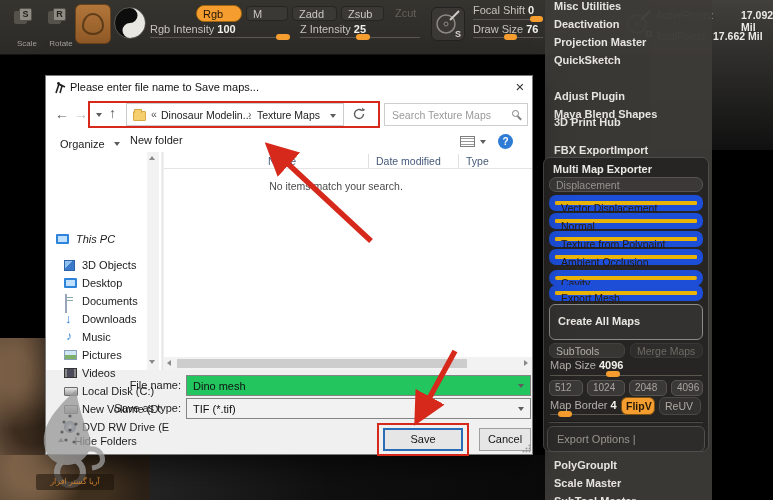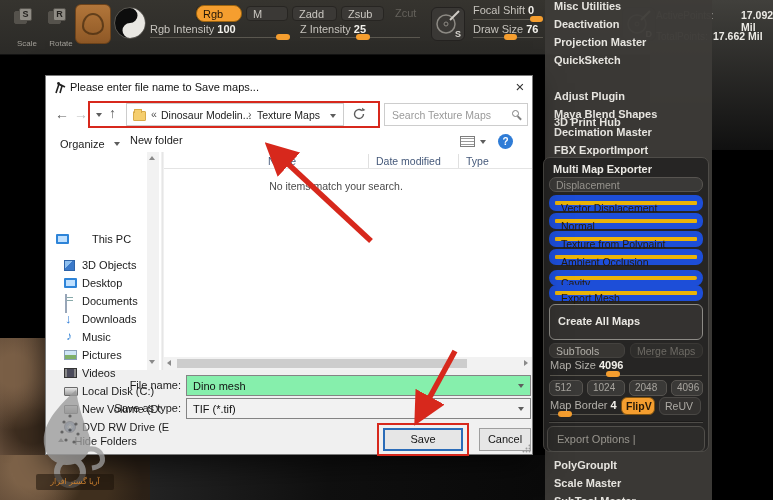--- a/index.html
+++ b/index.html
@@ -60,21 +60,21 @@
   .placeholder { font-size:10.5px; color:#9a9a9a; }
   .folder-ico { width:13px; height:10px; background:#f5ce6e; border:1px solid #d8ab4a; border-radius:1px; position:relative; }
   .folder-ico::before { content:""; position:absolute; left:0; top:-3px; width:6px; height:3px;
     background:#f5ce6e; border:1px solid #d8ab4a; border-bottom:none; border-radius:1px 1px 0 0; }
   .tri-d { width:0; height:0; border-left:3.5px solid transparent; border-right:3.5px solid transparent; border-top:4px solid #5d5d5d; }
   .tri-u { width:0; height:0; border-left:3.5px solid transparent; border-right:3.5px solid transparent; border-bottom:4px solid #8a8a8a; }
   .tri-l { width:0; height:0; border-top:3.5px solid transparent; border-bottom:3.5px solid transparent; border-right:4px solid #8a8a8a; }
   .tri-r { width:0; height:0; border-top:3.5px solid transparent; border-bottom:3.5px solid transparent; border-left:4px solid #8a8a8a; }
   .hdr { font-size:10.5px; color:#45597a; }
   .tree-label { font-size:11px; color:#1b1b1b; white-space:nowrap; }
-  .combo { background:#86efac; border:1px solid #848484; font-size:11px; color:#111; }
+  .combo { background:#22c55e; border:1px solid #848484; font-size:11px; color:#111; }
   .win-btn { background:#e6e6e6; border:1px solid #9e9e9e; font-size:11px; color:#151515; text-align:center; }
   .mag { position:absolute; width:7px; height:7px; border:1.5px solid #808080; border-radius:50%; }
   .mag::after { content:""; position:absolute; width:5px; height:1.5px; background:#808080;
     transform:rotate(45deg); right:-4px; bottom:-2px; }
   .help-circle { width:15px; height:15px; border-radius:50%; background:#2f7cd6; color:#fff;
     font-size:10px; font-weight:bold; text-align:center; line-height:15px; }
   .annot { border:2px solid #d7281c; }
   .grid-ico { width:15px; height:11px; border:1px solid #7d7d7d;
     background:repeating-linear-gradient(#fff 0 1px,#9a9a9a 1px 2px,#fff 2px 3px); }
 
@@ -197,21 +197,20 @@
   <div class="abs" style="left:150px;top:455px;width:395px;height:45px;background:linear-gradient(90deg,#232323,#101010 45%,#0a0a0a);"></div>
 
   <div class="abs menu-col"></div>
   <div class="menu-item abs" style="top:-3px;">Misc Utilities</div>
   <div class="menu-item abs" style="top:15px;">Deactivation</div>
   <div class="menu-item abs" style="top:33px;">Projection Master</div>
   <div class="menu-item abs" style="top:51px;">QuickSketch</div>
   <div class="menu-item abs" style="top:69px;margin-top:44px;">3D Print Hub</div>
   <div class="menu-item abs" style="top:87px;">Adjust Plugin</div>
   <div class="menu-item abs" style="top:105px;">Maya Blend Shapes</div>
-  <div class="menu-item abs" style="top:123px;">Decimation Master</div>
   <div class="menu-item abs" style="top:141px;">FBX ExportImport</div>
   <style>.menu-item{left:545px;}</style>
 
   <div class="abs mme-panel">
     <div class="abs mme-title" style="left:9px;top:5px;">Multi Map Exporter</div>
 
     <div class="abs mme-btn dark" style="top:19px;">Displacement</div>
     <div class="abs mme-btn orange" style="top:37px;">Vector Displacement</div>
     <div class="abs mme-btn orange" style="top:55px;">Normal</div>
     <div class="abs mme-btn orange" style="top:73px;">Texture from Polypaint</div>
@@ -317,21 +316,21 @@
     <span class="abs hdr" style="left:420px;top:79px;">Type</span>
     <div class="abs" style="left:322px;top:78px;width:1px;height:14px;background:#e0e0e0;"></div>
     <div class="abs" style="left:412px;top:78px;width:1px;height:14px;background:#e0e0e0;"></div>
 
     <div class="abs" style="left:118px;top:93px;width:368px;height:188px;background:#fff;"></div>
     <span class="abs" style="left:170px;top:104px;width:240px;text-align:center;font-size:10.5px;color:#4a4a4a;">No items match your search.</span>
 
     <div class="abs" style="left:0;top:76px;width:115px;height:218px;background:#fff;">
       <div class="abs" style="left:10px;top:80px;height:16px;">
         <span class="monitor abs" style="left:0;top:2px;"></span>
-        <span class="tree-label abs" style="left:36px;top:1px;">This PC</span>
+        <span class="tree-label abs" style="left:20px;top:1px;font-style:italic;">This PC</span>
       </div>
       <div class="abs" style="left:18px;top:106px;height:16px;">
         <span class="cube abs" style="left:0;top:2px;"></span>
         <span class="tree-label abs" style="left:18px;top:1px;">3D Objects</span>
       </div>
       <div class="abs" style="left:18px;top:124px;height:16px;">
         <span class="monitor abs" style="left:0;top:2px;"></span>
         <span class="tree-label abs" style="left:18px;top:1px;">Desktop</span>
       </div>
       <div class="abs" style="left:18px;top:142px;height:16px;">

